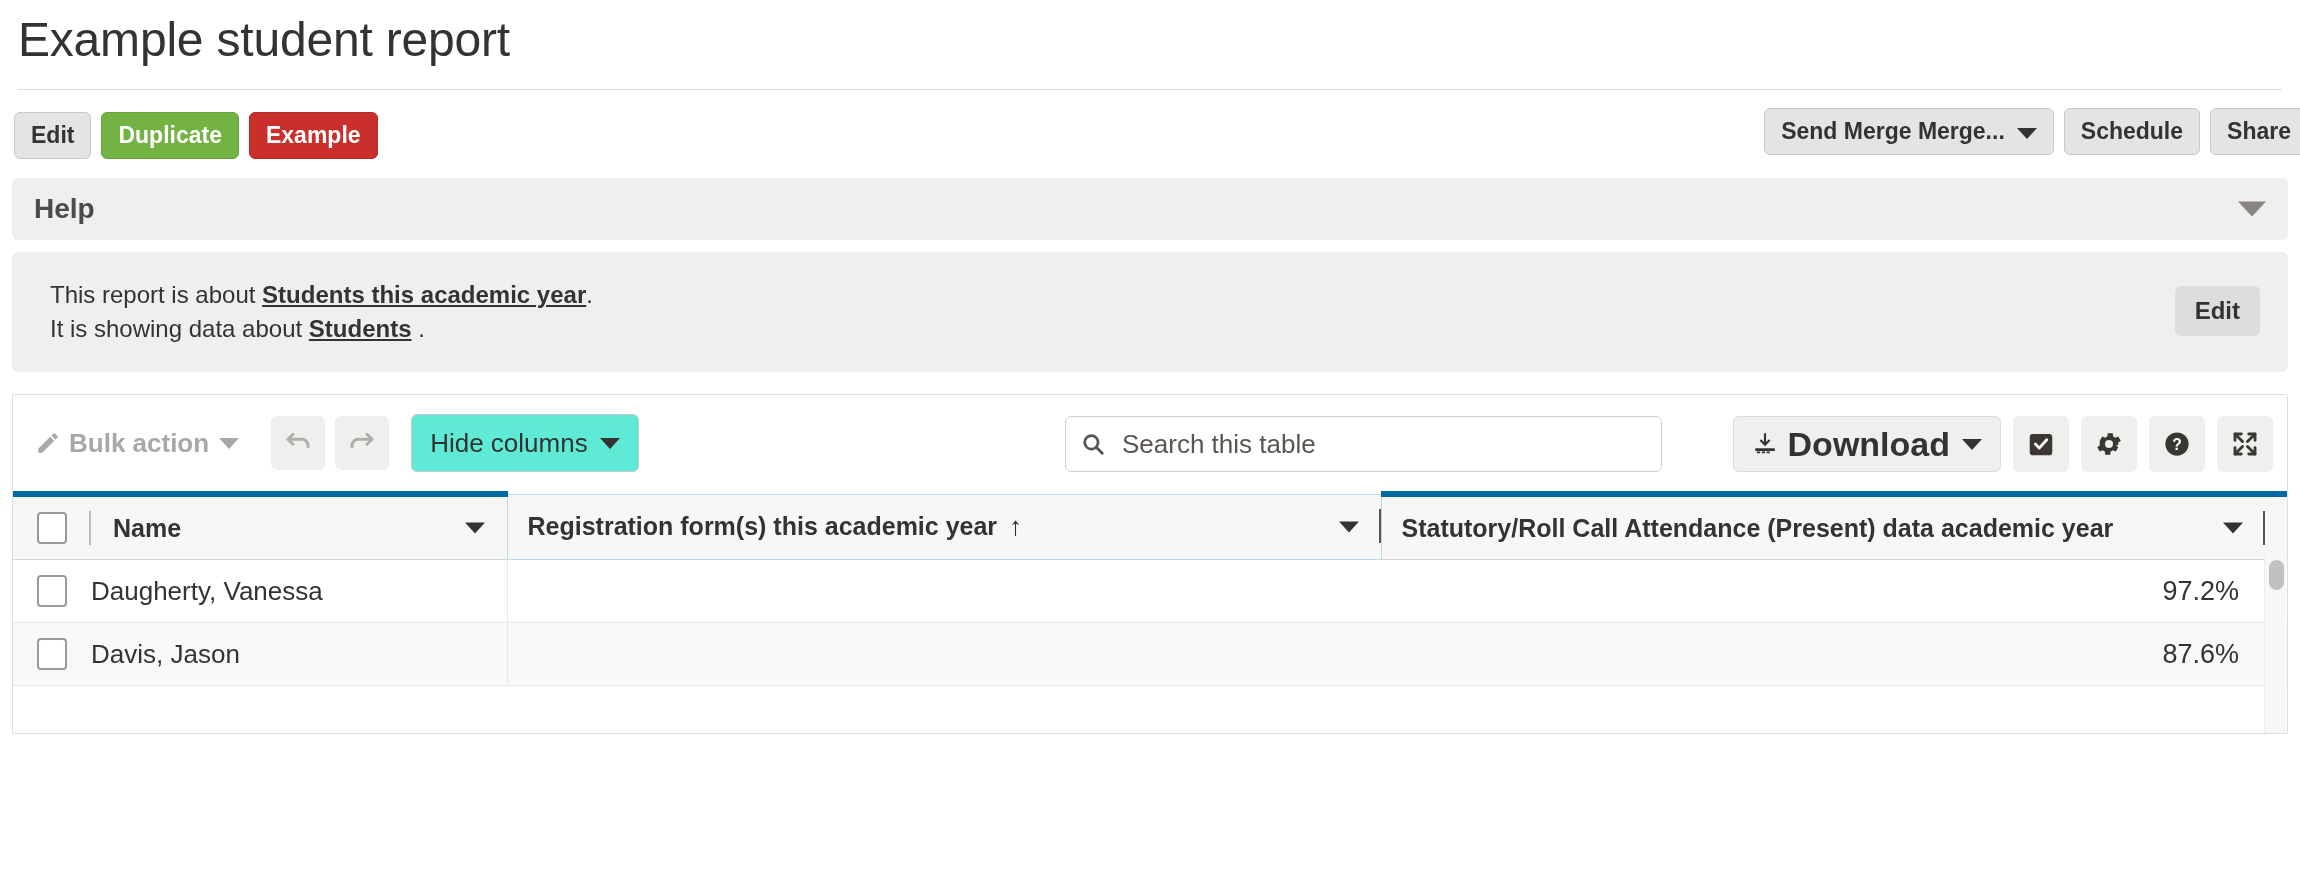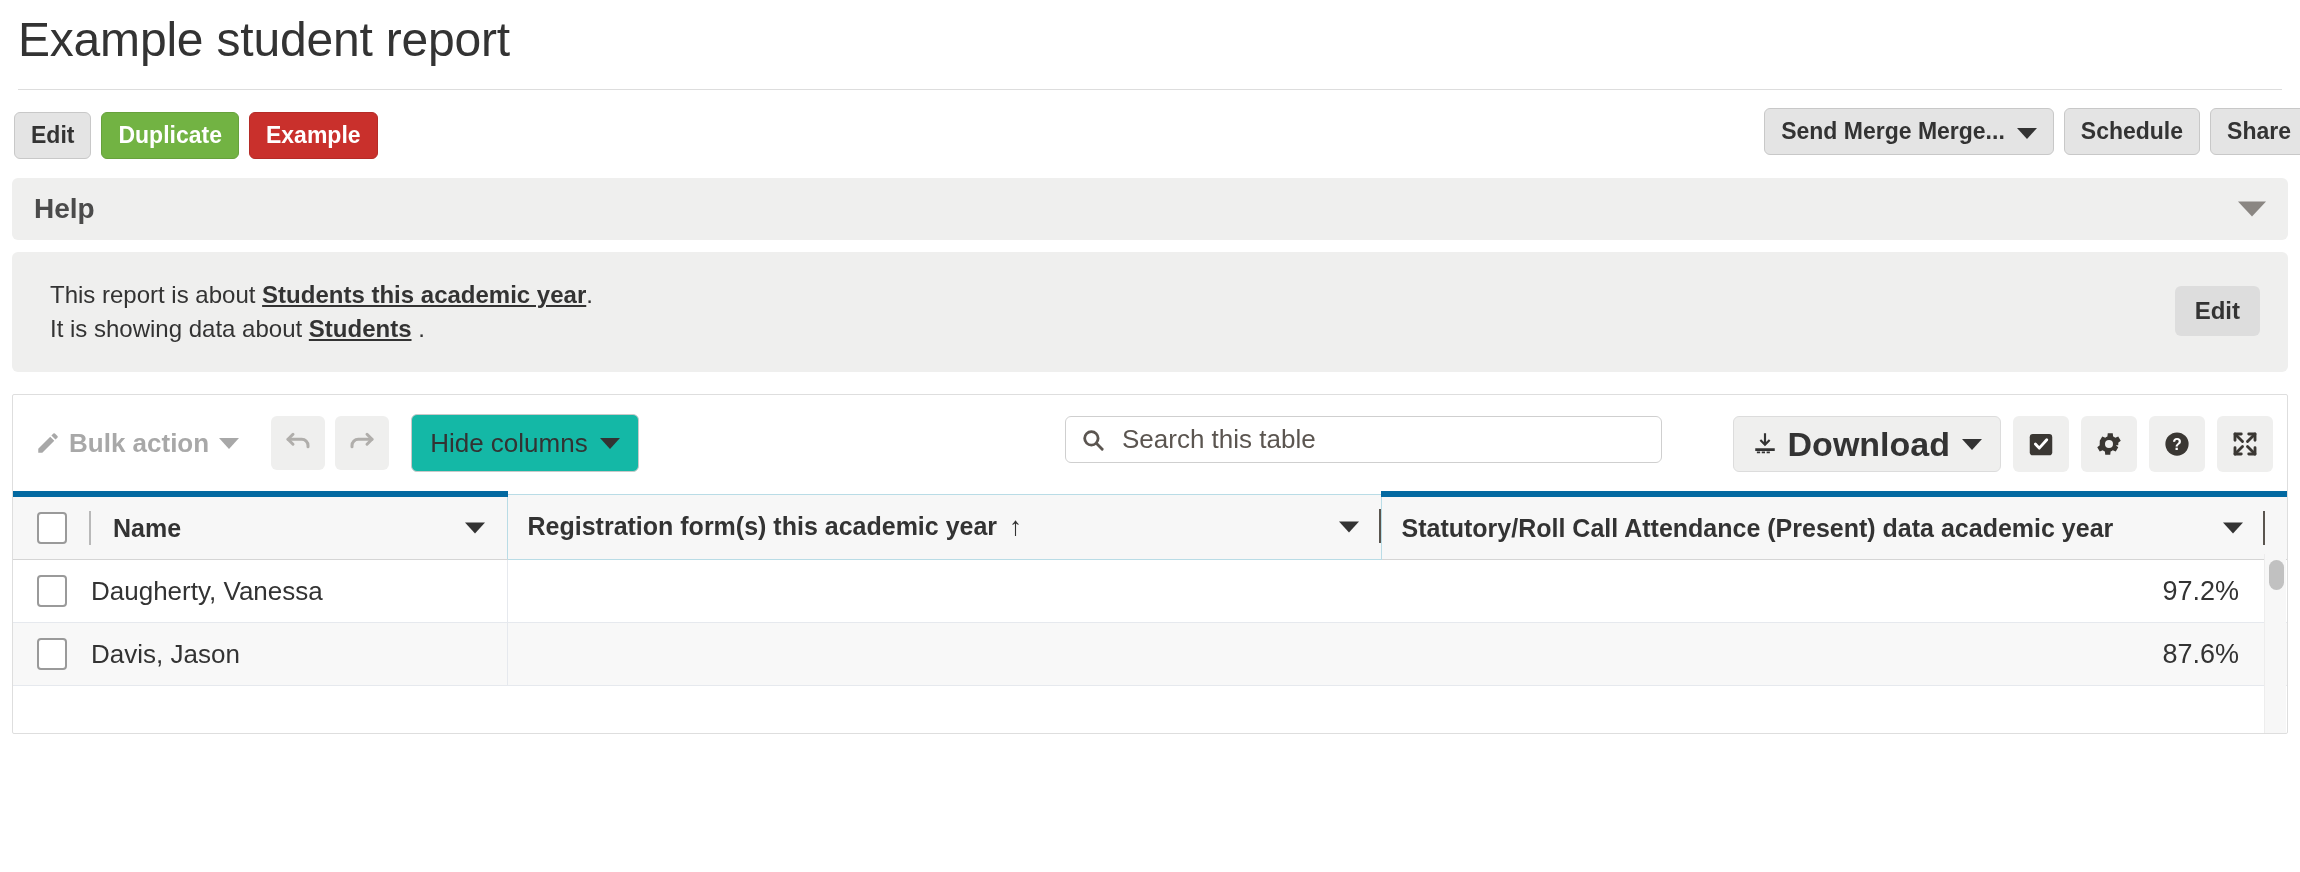--- a/index.html
+++ b/index.html
@@ -151,36 +151,36 @@
     width: 54px; height: 54px;
     display: inline-flex; align-items: center; justify-content: center;
     cursor: pointer;
     margin-left: 10px;
     padding: 0;
   }
   .icon-btn.disabled { cursor: default; }
 
   .hide-columns {
     margin-left: 22px;
-    background: #14b8a6;
+    background: #5eead4;
     border: 1px solid #c9c9c9;
     border-radius: 6px;
     height: 58px;
     display: inline-flex; align-items: center;
     padding: 0 18px;
     font-size: 26px;
     color: #333333;
     cursor: pointer;
     white-space: nowrap;
   }
   .hide-columns .caret { border-top-color: #333333; }
 
   .search-box {
     position: absolute; left: 1052px; top: 21px;
-    width: 597px; height: 47px;
+    width: 597px; height: 56px;
     border: 1px solid #cfcfcf;
     border-radius: 6px;
     display: flex; align-items: center;
     padding: 0 14px;
     background: #ffffff;
   }
   .search-input {
     border: none; outline: none;
     font-family: "Liberation Sans", sans-serif;
     font-size: 26px;

